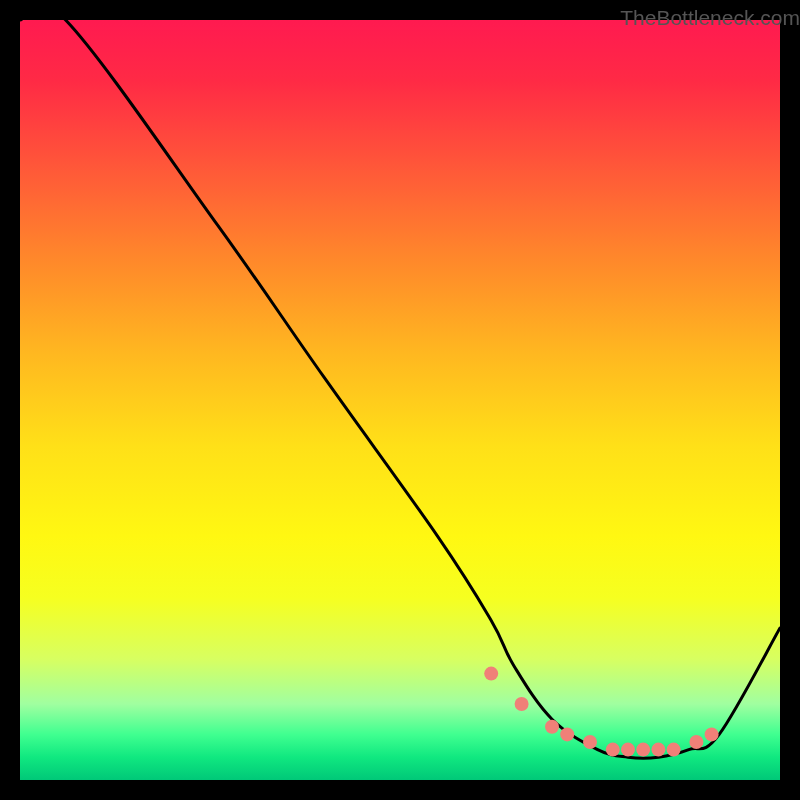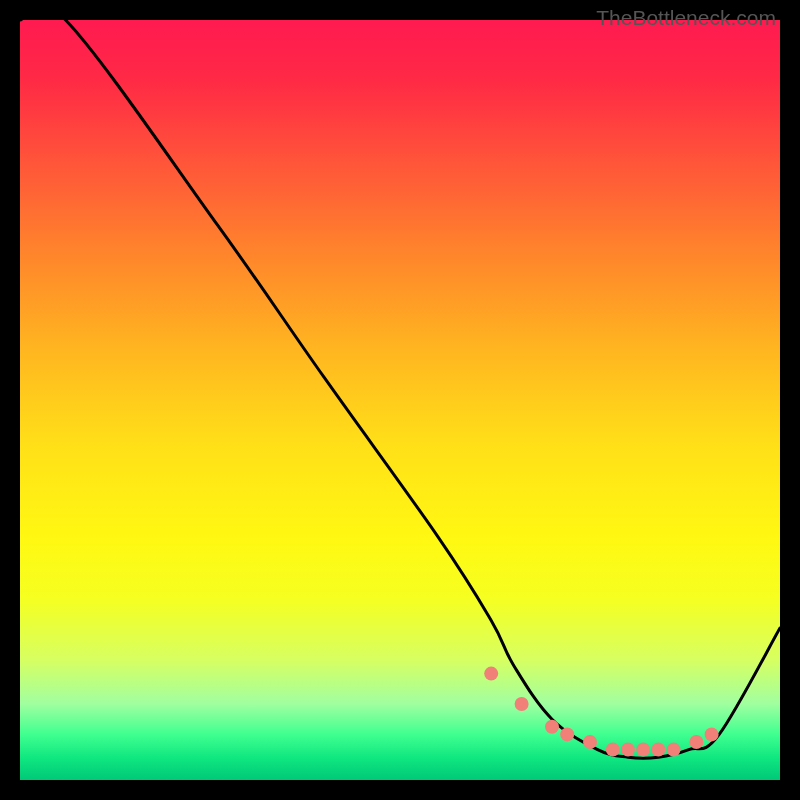--- a/index.html
+++ b/index.html
@@ -7,21 +7,21 @@
     width: 800px;
     height: 800px;
     background: #000;
     position: relative;
     font-family: Arial, sans-serif;
     overflow: hidden;
   }
   .watermark {
     position: absolute;
     top: 6px;
-    right: 24px;
+    right: 0;
     color: #555;
     font-size: 21px;
     font-weight: 500;
     z-index: 10;
   }
   .plot-area {
     position: absolute;
     left: 20px;
     top: 20px;
     width: 760px;

